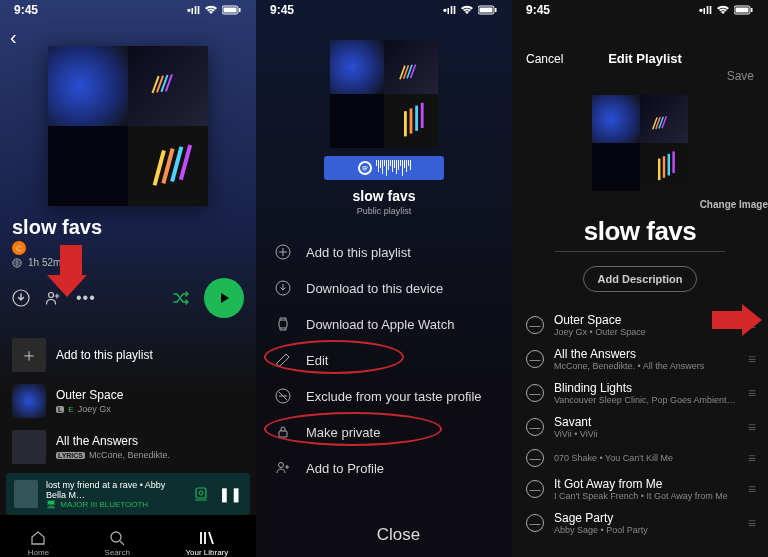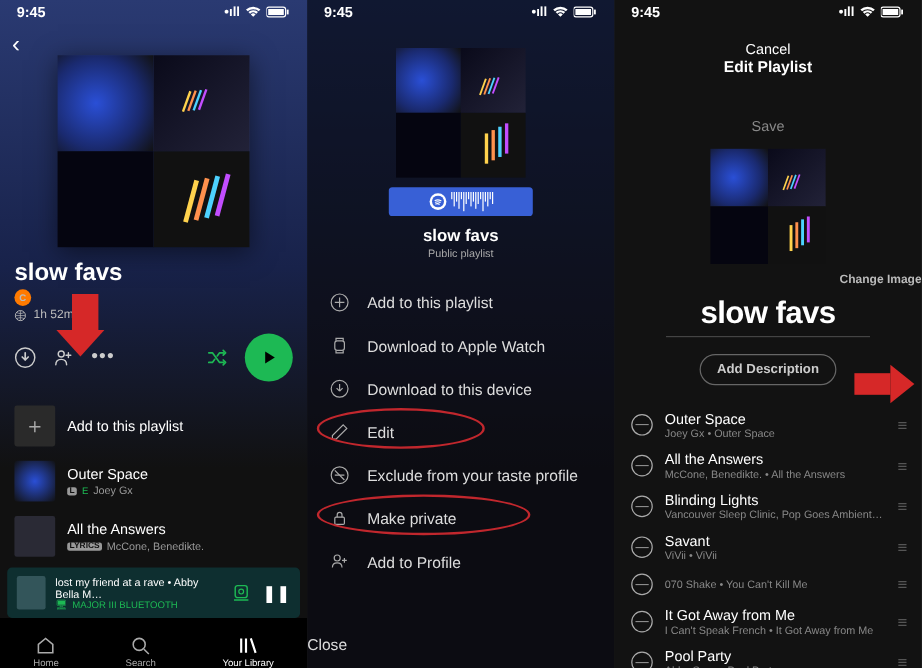--- a/index.html
+++ b/index.html
@@ -98,25 +98,25 @@
   .sc2-sub { text-align:center; font-size:9px; color:#aaa; margin-top:2px;}
   .opts { margin-top:18px;}
   .opt { display:flex; align-items:center; gap:14px; padding:10px 18px; font-size:13px; color:#ddd; position:relative;}
   .opt .ic { width:18px; display:flex; justify-content:center; color:#aaa;}
   .circle-highlight {
     position:absolute; border:2px solid #c1272d; border-radius:50%/50%;
     pointer-events:none;
   }
   .ch1 { width:140px; height:34px; left:8px; top:-2px;}
   .ch2 { width:178px; height:34px; left:8px; top:-2px;}
-  .close { position:absolute; bottom:12px; left:0; right:0; font-size:13px; color:#ddd;}
+  .close { position:absolute; bottom:12px; left:0; right:0; text-align:center; font-size:17px; color:#ddd;padding-left:29px;}
 
   
   .sc3 { background:#121212; }
-  .hdr3 { display:flex;align-items:center;justify-content:space-between;padding:14px 14px 0;font-size:12px;flex-direction:column;}
+  .hdr3 { display:flex;align-items:center;justify-content:space-between;padding:14px 14px 0;font-size:12px;}
   .hdr3 .title { font-weight:700; font-size:13px;}
   .hdr3 .save { color:#888;margin-top:35px;}
   .cover3 { width:96px;height:96px;margin:12px auto 0;display:grid;grid-template-columns:1fr 1fr;grid-template-rows:1fr 1fr;}
   .chimg { text-align:right; font-size:10px; color:#bbb; margin-top:8px; font-weight:600;}
   .name3 { text-align:center; font-size:26px; font-weight:800; margin-top:6px; letter-spacing:-.5px;}
   .name3-line { border-bottom:1px solid #444; width:170px;margin:4px auto 0;}
   .adddesc { display:block;margin:14px auto 0;border:1px solid #666;background:none;color:#ccc;border-radius:20px;padding:6px 14px;font-size:11px;font-weight:600;}
   .list3 { margin-top:16px;}
   .row3 { display:flex; align-items:center; padding:5px 14px; gap:10px;}
   .rm { width:18px;height:18px;border:1.5px solid #aaa;border-radius:50%;display:flex;align-items:center;justify-content:center;color:#aaa;font-size:11px;flex-shrink:0;}
@@ -367,34 +367,34 @@
             <svg width="16" height="16" viewBox="0 0 16 16">
               <circle cx="8" cy="8" r="7" fill="none" stroke="#aaa"></circle>
               <path d="M8 4v8M4 8h8" stroke="#aaa"></path>
             </svg>
           </span>
         <span>Add to this playlist</span>
       </div>
       <div class="opt">
         <span class="ic">
             <svg width="16" height="16" viewBox="0 0 16 16">
+              <circle cx="8" cy="8" r="7" fill="none" stroke="#aaa"></circle>
+              <path d="M8 4v6m0 0l-2.5-2.5M8 10l2.5-2.5" stroke="#aaa" fill="none"></path>
+            </svg>
+          </span>
+        <span>Download to this device</span>
+      </div>
+      <div class="opt">
+        <span class="ic">
+            <svg width="16" height="16" viewBox="0 0 16 16">
               <rect x="4" y="4" width="8" height="8" rx="2" fill="none" stroke="#aaa"></rect>
               <path d="M5 4V2h6v2M5 12v2h6v-2" stroke="#aaa" fill="none"></path>
             </svg>
           </span>
         <span>Download to Apple Watch</span>
-      </div>
-      <div class="opt">
-        <span class="ic">
-            <svg width="16" height="16" viewBox="0 0 16 16">
-              <circle cx="8" cy="8" r="7" fill="none" stroke="#aaa"></circle>
-              <path d="M8 4v6m0 0l-2.5-2.5M8 10l2.5-2.5" stroke="#aaa" fill="none"></path>
-            </svg>
-          </span>
-        <span>Download to this device</span>
       </div>
       <div class="opt">
         <div class="circle-highlight ch1"></div>
         <span class="ic">
             <svg width="16" height="16" viewBox="0 0 16 16">
               <path d="M11 2l3 3-9 9H2v-3z" fill="none" stroke="#aaa"></path>
             </svg>
           </span>
         <span>Edit</span>
       </div>
@@ -515,21 +515,21 @@
         <div class="rm">—</div>
         <div class="txt">
           <div class="t">It Got Away from Me</div>
           <div class="s">I Can't Speak French • It Got Away from Me</div>
         </div>
         <div class="handle">≡</div>
       </div>
       <div class="row3">
         <div class="rm">—</div>
         <div class="txt">
-          <div class="t">Pool Party</div>
+          <div class="t">Sage Party</div>
           <div class="s">Abby Sage • Pool Party</div>
         </div>
         <div class="handle">≡</div>
       </div>
     </div>
 
   <div class="arrow3">
     <div class="shaft"></div>
       <div class="head"></div>
   </div>

